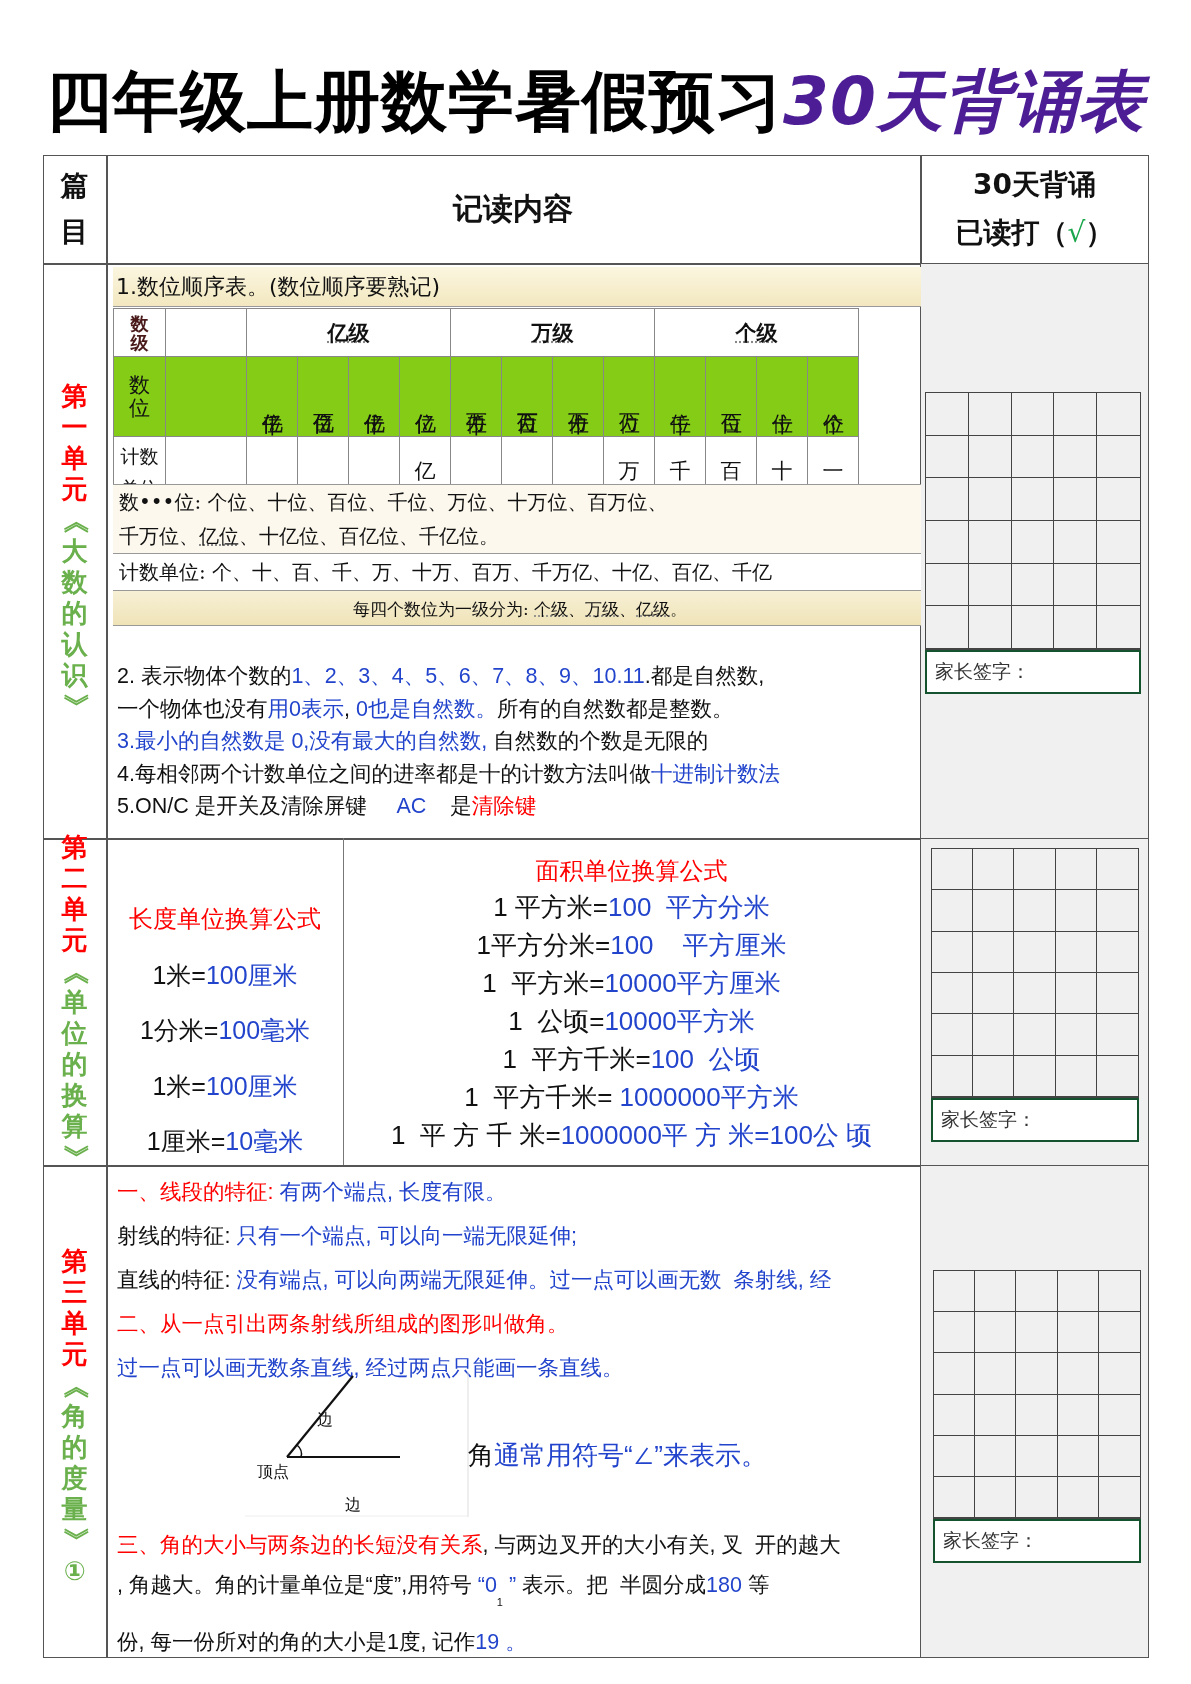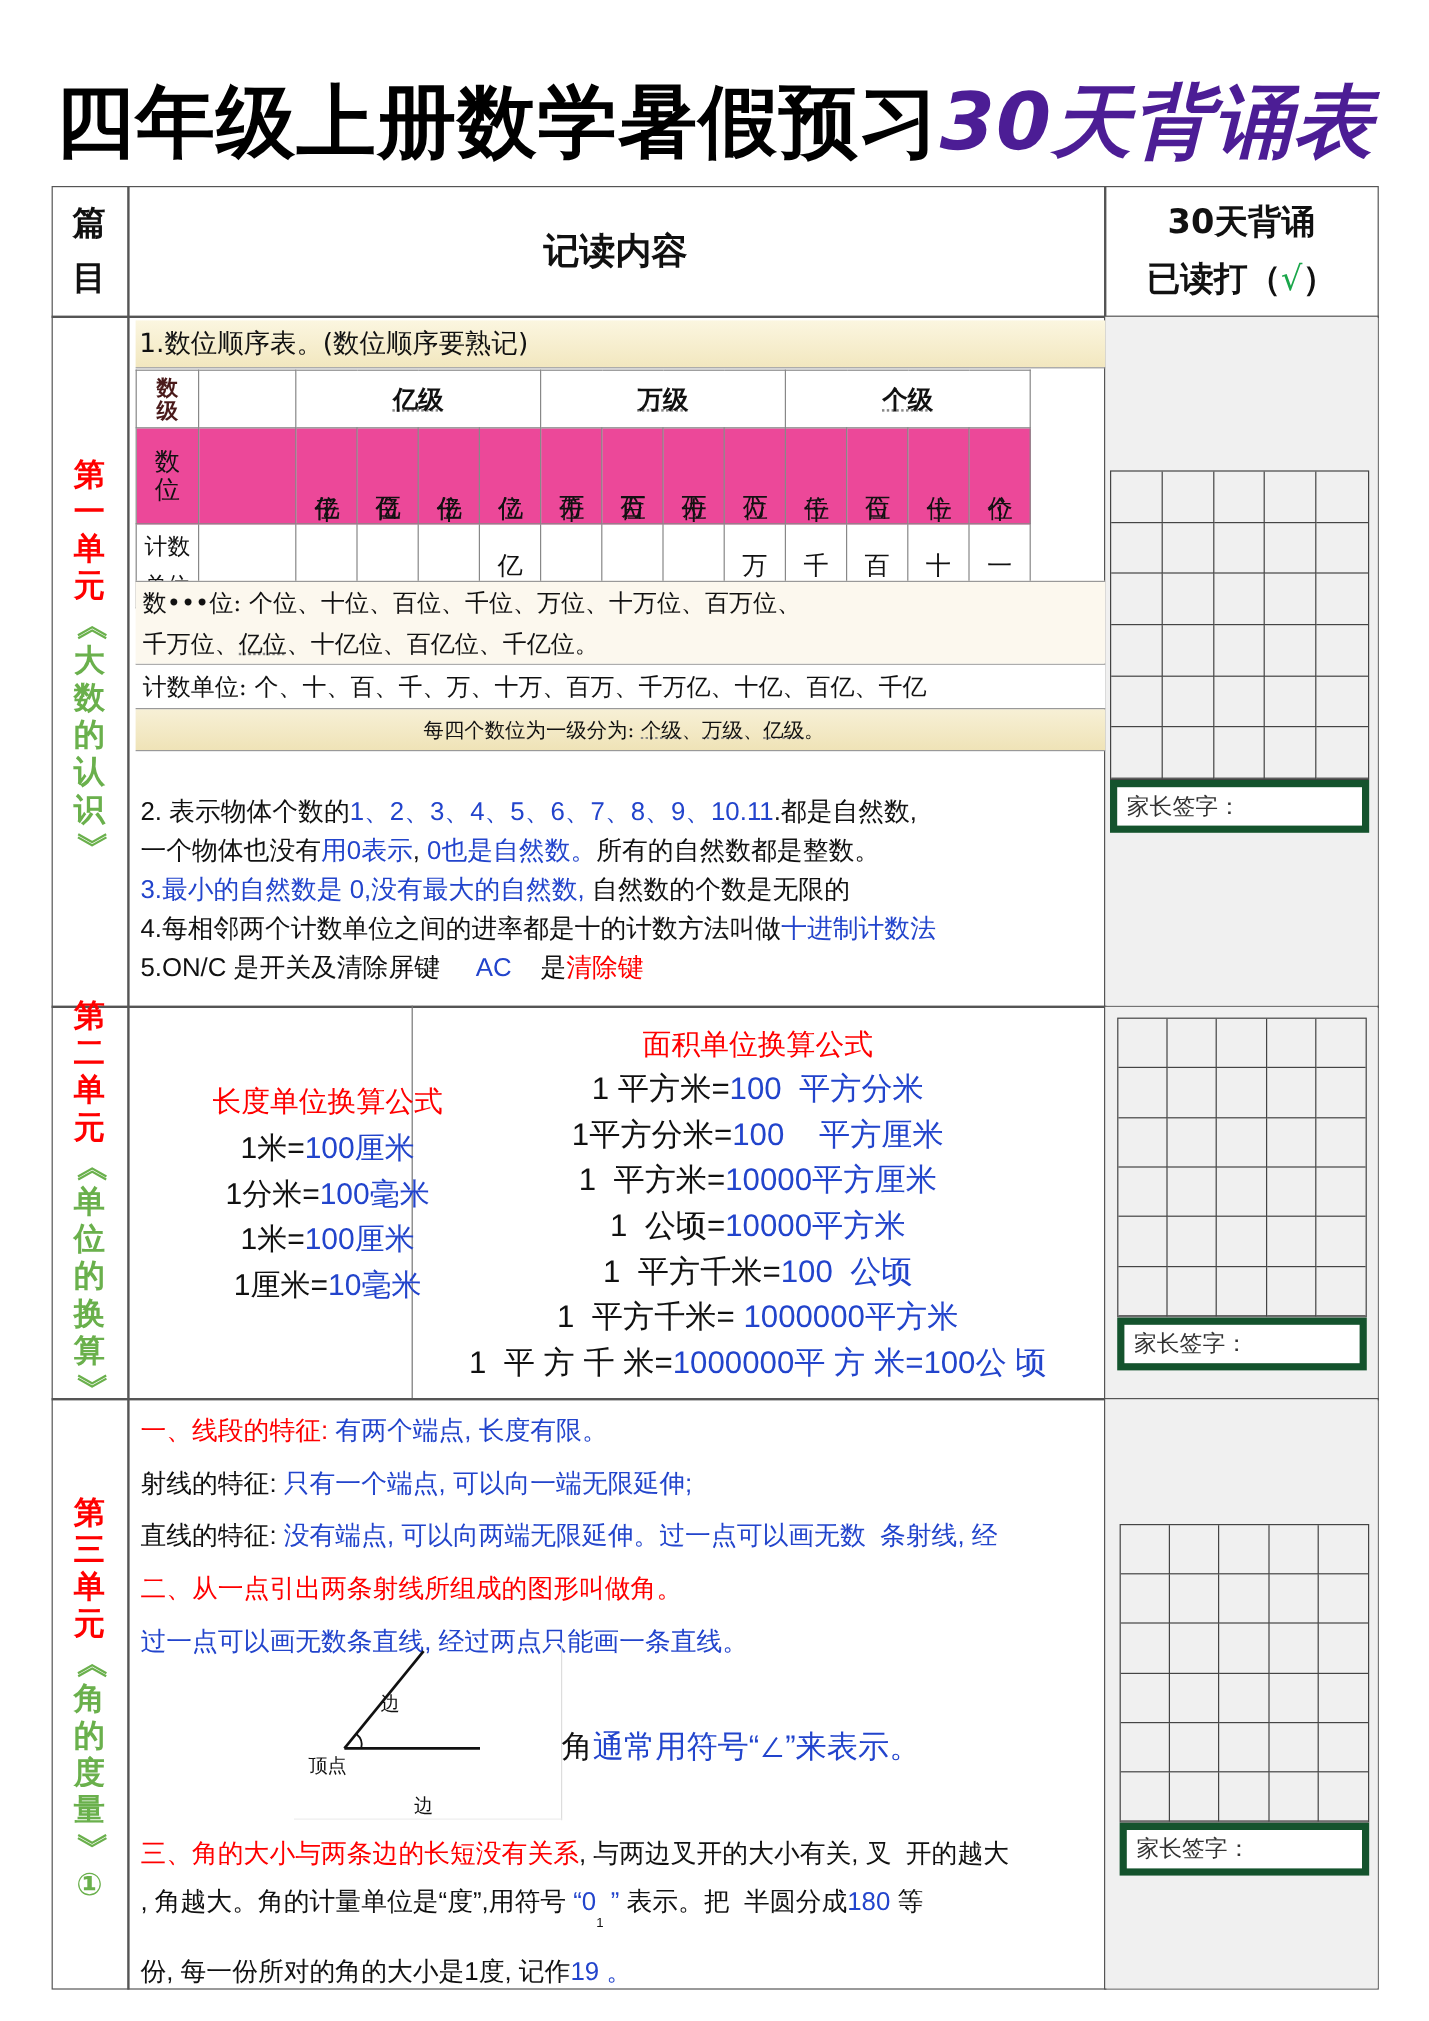--- a/index.html
+++ b/index.html
@@ -31,21 +31,21 @@
   .unit-label { position: absolute; left: 43px; width: 63px; display: flex; flex-direction: column;
     align-items: center; justify-content: center; font-size: 26px; font-weight: bold; line-height: 31px; }
   .unit-label .red { color: #f00; display: flex; flex-direction: column; align-items: center; }
   .unit-label .green { color: #6ab04c; display: flex; flex-direction: column; align-items: center; }
 
   .sign-col { position: absolute; left: 921px; width: 227px; background: #f0f0f0; }
   .grid { position: absolute; border: 1px solid #444;
     display: grid; grid-template-columns: repeat(5, 1fr); }
   .grid .cell { border-right: 1px solid #444; border-bottom: 1px solid #444; }
   .grid .cell:nth-child(5n) { border-right: none; }
-  .sign-box { position: absolute; background: #fff; border: 6px solid #14532d; font-family: "DejaVu Serif", serif;
+  .sign-box { position: absolute; background: #fff; border: 2px solid #14532d; font-family: "DejaVu Serif", serif;
     font-size: 19px; color: #333; padding-left: 8px; display: flex; align-items: center; }
   .pv-table { position: absolute; left: 113px; top: 267px; width: 808px; height: 393px; }
   .pv-head { position: absolute; left: 0; top: 0; width: 808px; height: 40px; background: linear-gradient(#fbf6e0,#f2e7bf);
     font-size: 22px; line-height: 40px; padding-left: 3px; font-family: "DejaVu Sans", sans-serif; border-bottom: 1px solid #999; }
   table.pv { position: absolute; left: 0; top: 41px; border-collapse: collapse; font-family: "DejaVu Serif", serif; }
   table.pv td { border: 1px solid #888; text-align: center; vertical-align: middle; font-size: 21px; line-height: 23px; }
   table.pv td.vert { writing-mode: vertical-rl; text-orientation: upright; letter-spacing: 0; }
   table.pv .lvl { font-weight: bold; text-decoration: underline dotted #888; }
   .pv-line { position: absolute; left: 0; width: 808px; font-family: "DejaVu Serif", serif; font-size: 20px; padding-left: 6px; }
   .pv-line.a { top: 217px; height: 69px; background: #fcf8ee; line-height: 34px; border-top: 1px solid #999; }
@@ -53,22 +53,22 @@
   .pv-line.c { top: 323px; height: 36px; background: linear-gradient(#f7f0d6,#efe3b7); line-height: 36px; text-align: center;
     font-size: 17px; border-top: 1px solid #999; border-bottom: 1px solid #999; }
   .ul { text-decoration: underline dotted #888; }
 
   .s1-text { position: absolute; left: 117px; top: 660px; width: 800px; font-size: 21.5px; line-height: 32.5px; font-family: "Liberation Sans", sans-serif; }
   .blue { color: #2244cc; }
   .red { color: #f00; }
 
   
   .len-box { position: absolute; left: 107px; top: 840px; width: 236px; height: 320px;
-    display: flex; flex-direction: column; align-items: center; justify-content: flex-start; padding-top: 60px;
-    font-family: "Liberation Sans", sans-serif; font-size: 25px; line-height: 38px; margin-left: 48px; }
+    display: flex; flex-direction: column; align-items: center; justify-content: space-between; padding-top: 60px;
+    font-family: "Liberation Sans", sans-serif; font-size: 25px; line-height: 38px; }
   .len-box .head { color: #f00; font-size: 24px; margin-bottom: 0; }
   .area-box { position: absolute; left: 344px; top: 840px; width: 575px; height: 324px;
     display: flex; flex-direction: column; align-items: center; padding-top: 14px;
     font-family: Liberation Sans, sans-serif; font-size: 26px; line-height: 38px; }
   .area-box .head { color: #f00; font-size: 24px; line-height: 34px; }
 
   
   .s3-text { position: absolute; left: 117px; top: 1170px; width: 800px; font-family: "Liberation Sans", sans-serif;
     font-size: 21.5px; line-height: 44px; }
   .angle-fig { position: absolute; left: 245px; top: 1372px; width: 235px; height: 145px; }
@@ -262,21 +262,21 @@
   <div class="pv-head">1.数位顺序表。(数位顺序要熟记)</div>
   <table class="pv">
     <tbody>
         <tr style="height:48px;">
       <td style="width:52px;font-weight:bold;color:#4a1a1a;font-size:18px;line-height:19px;"><span style="display:inline-block;width:20px;">数级</span></td>
       <td style="width:81px;"></td>
       <td colspan="4"><span class="lvl">亿级</span></td>
       <td colspan="4"><span class="lvl">万级</span></td>
       <td colspan="4"><span class="lvl">个级</span></td>
     </tr>
-    <tr style="height:80px;background:#ec4899;">
+    <tr style="height:80px;background:#84cc16;">
       <td><span style="display:inline-block;width:22px;">数位</span></td>
       <td></td>
       <td class="vert" style="width:51px;">千亿位</td>
       <td class="vert" style="width:51px;">百亿位</td>
       <td class="vert" style="width:51px;">十亿位</td>
       <td class="vert" style="width:51px;">亿位</td>
       <td class="vert" style="width:51px;">千万位</td>
       <td class="vert" style="width:51px;">百万位</td>
       <td class="vert" style="width:51px;">十万位</td>
       <td class="vert" style="width:51px;">万位</td>

